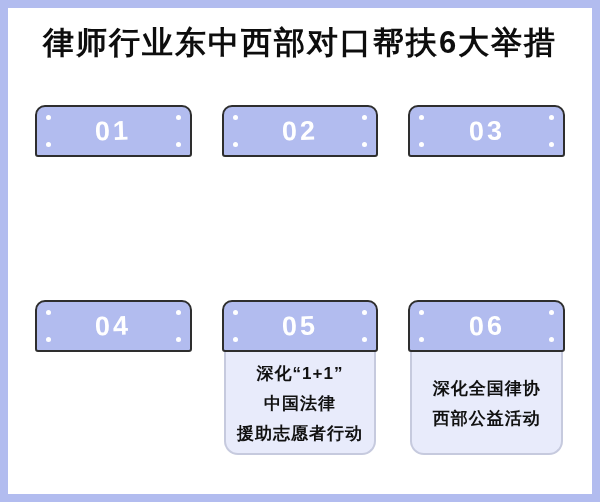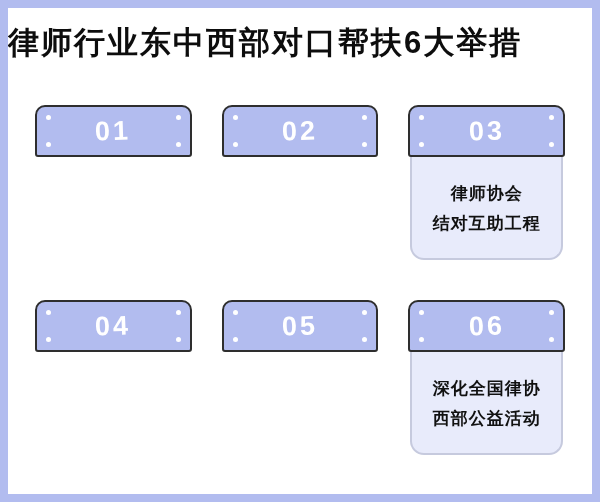--- a/index.html
+++ b/index.html
@@ -21,20 +21,21 @@
   }
   .frame {
     width: 600px;
     height: 502px;
     border: 8px solid var(--frame-border);
     background: #ffffff;
     overflow: hidden;
   }
   .poster-title {
     margin-top: 16px;
+    text-align: center;
     font-size: 31px;
     font-weight: 900;
     letter-spacing: 2px;
     color: var(--title-color);
     line-height: 1.2;
   }
   .cards-grid {
     margin: 44px 27px 0 27px;
     display: grid;
     grid-template-columns: repeat(3, 1fr);
@@ -127,43 +128,44 @@
     </div>
 
     <div class="card">
       <div class="card-header">
         <span class="pin-dot tl"></span>
         <span class="pin-dot tr"></span>
         <span class="pin-dot bl"></span>
         <span class="pin-dot br"></span>
         <span class="card-number">03</span>
       </div>
-      <div class="card-body">
-        <p class="card-text">律师协会
-结对互助工程</p>
-      </div>
     </div>
 
     <div class="card">
       <div class="card-header">
         <span class="pin-dot tl"></span>
         <span class="pin-dot tr"></span>
         <span class="pin-dot bl"></span>
         <span class="pin-dot br"></span>
         <span class="card-number">04</span>
       </div>
     </div>
 
     <div class="card">
       <div class="card-header">
         <span class="pin-dot tl"></span>
         <span class="pin-dot tr"></span>
         <span class="pin-dot bl"></span>
         <span class="pin-dot br"></span>
         <span class="card-number">05</span>
+      </div>
+      <div class="card-body">
+        <p class="card-text">深化“1+1”
+中国法律
+援助志愿者行动</p>
       </div>
     </div>
 
     <div class="card">
       <div class="card-header">
         <span class="pin-dot tl"></span>
         <span class="pin-dot tr"></span>
         <span class="pin-dot bl"></span>
         <span class="pin-dot br"></span>
         <span class="card-number">06</span>

